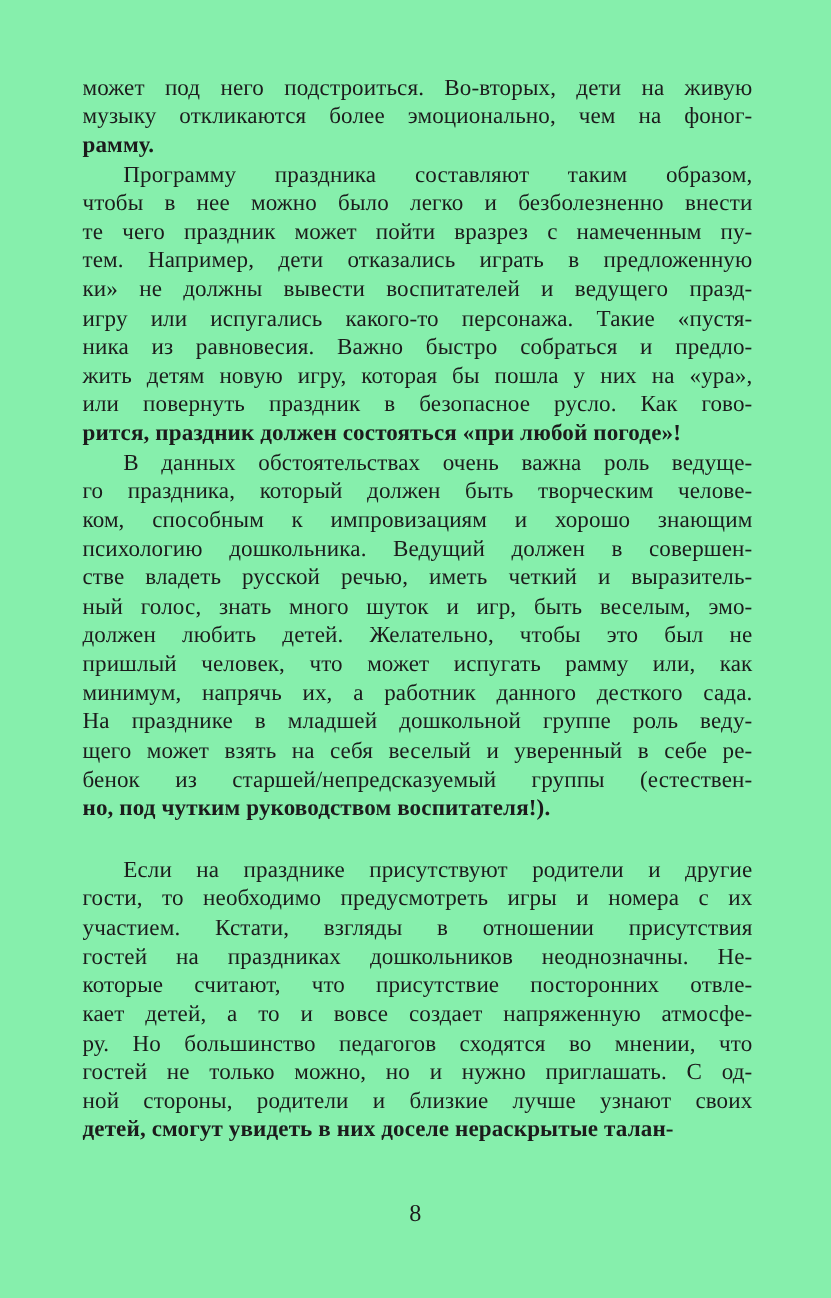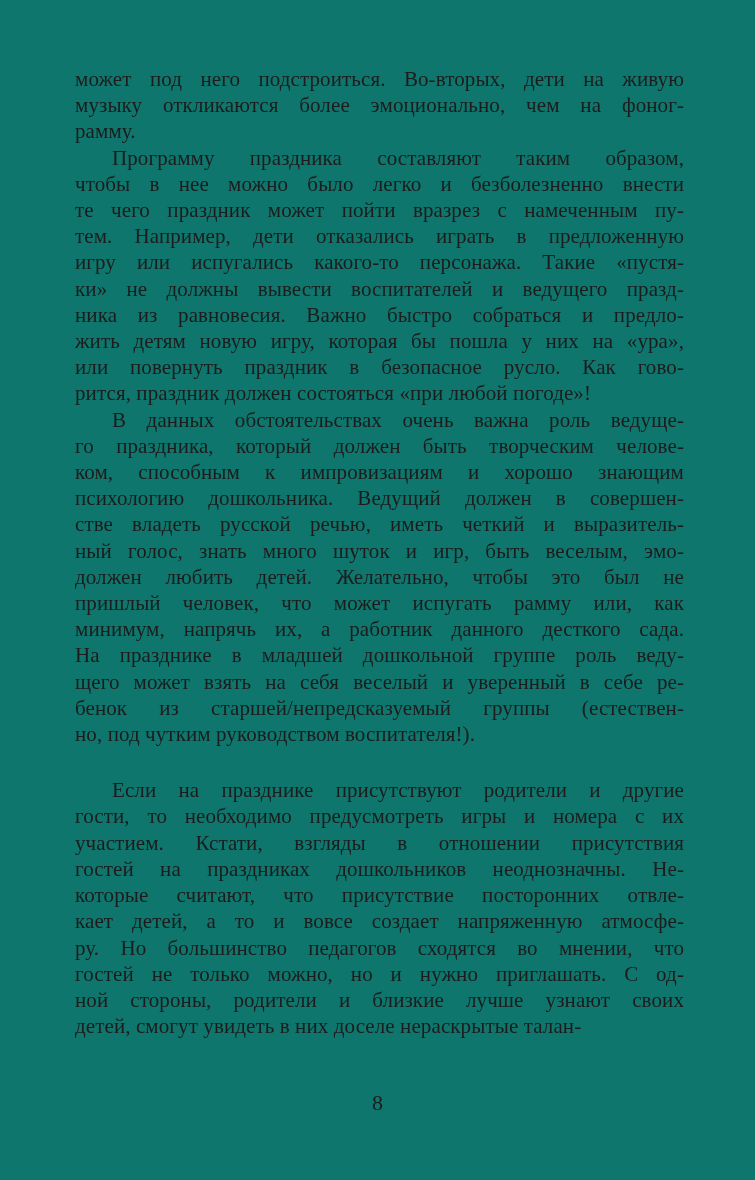--- a/index.html
+++ b/index.html
@@ -4,21 +4,21 @@
 <style>
   html, body {
     margin: 0;
     padding: 0;
     background: #ffffff;
   }
   .page {
     position: relative;
     width: 755px;
     height: 1180px;
-    background: #0f766e;
+    background: #86efac;
     overflow: hidden;
     font-family: "Liberation Serif", "DejaVu Serif", serif;
     color: #1c1c1c;
   }
   .text-block {
     position: absolute;
     top: 66px;
     left: 75px;
     width: 609px;
     font-size: 21px;
@@ -32,20 +32,21 @@
   .para.space-before {
     margin-top: 30px;
   }
   .line {
     text-align: justify;
     text-align-last: justify;
     -moz-text-align-last: justify;
   }
   .line.last {
     text-align-last: left;
+    font-weight: bold;
     -moz-text-align-last: left;
   }
   .para.indent .line.first {
     text-indent: 37px;
   }
   .page-number {
     position: absolute;
     top: 1090px;
     left: 0;
     width: 755px;
@@ -63,22 +64,22 @@
       <div class="para">
         <div class="line first">может под него подстроиться. Во-вторых, дети на живую</div>
         <div class="line">музыку откликаются более эмоционально, чем на фоног-</div>
         <div class="line last">рамму.</div>
       </div>
       <div class="para indent">
         <div class="line first">Программу праздника составляют таким образом,</div>
         <div class="line">чтобы в нее можно было легко и безболезненно внести</div>
         <div class="line">те чего праздник может пойти вразрез с намеченным пу-</div>
         <div class="line">тем. Например, дети отказались играть в предложенную</div>
+        <div class="line">ки» не должны вывести воспитателей и ведущего празд-</div>
         <div class="line">игру или испугались какого-то персонажа. Такие «пустя-</div>
-        <div class="line">ки» не должны вывести воспитателей и ведущего празд-</div>
         <div class="line">ника из равновесия. Важно быстро собраться и предло-</div>
         <div class="line">жить детям новую игру, которая бы пошла у них на «ура»,</div>
         <div class="line">или повернуть праздник в безопасное русло. Как гово-</div>
         <div class="line last">рится, праздник должен состояться «при любой погоде»!</div>
       </div>
       <div class="para indent">
         <div class="line first">В данных обстоятельствах очень важна роль ведуще-</div>
         <div class="line">го праздника, который должен быть творческим челове-</div>
         <div class="line">ком, способным к импровизациям и хорошо знающим</div>
         <div class="line">психологию дошкольника. Ведущий должен в совершен-</div>

